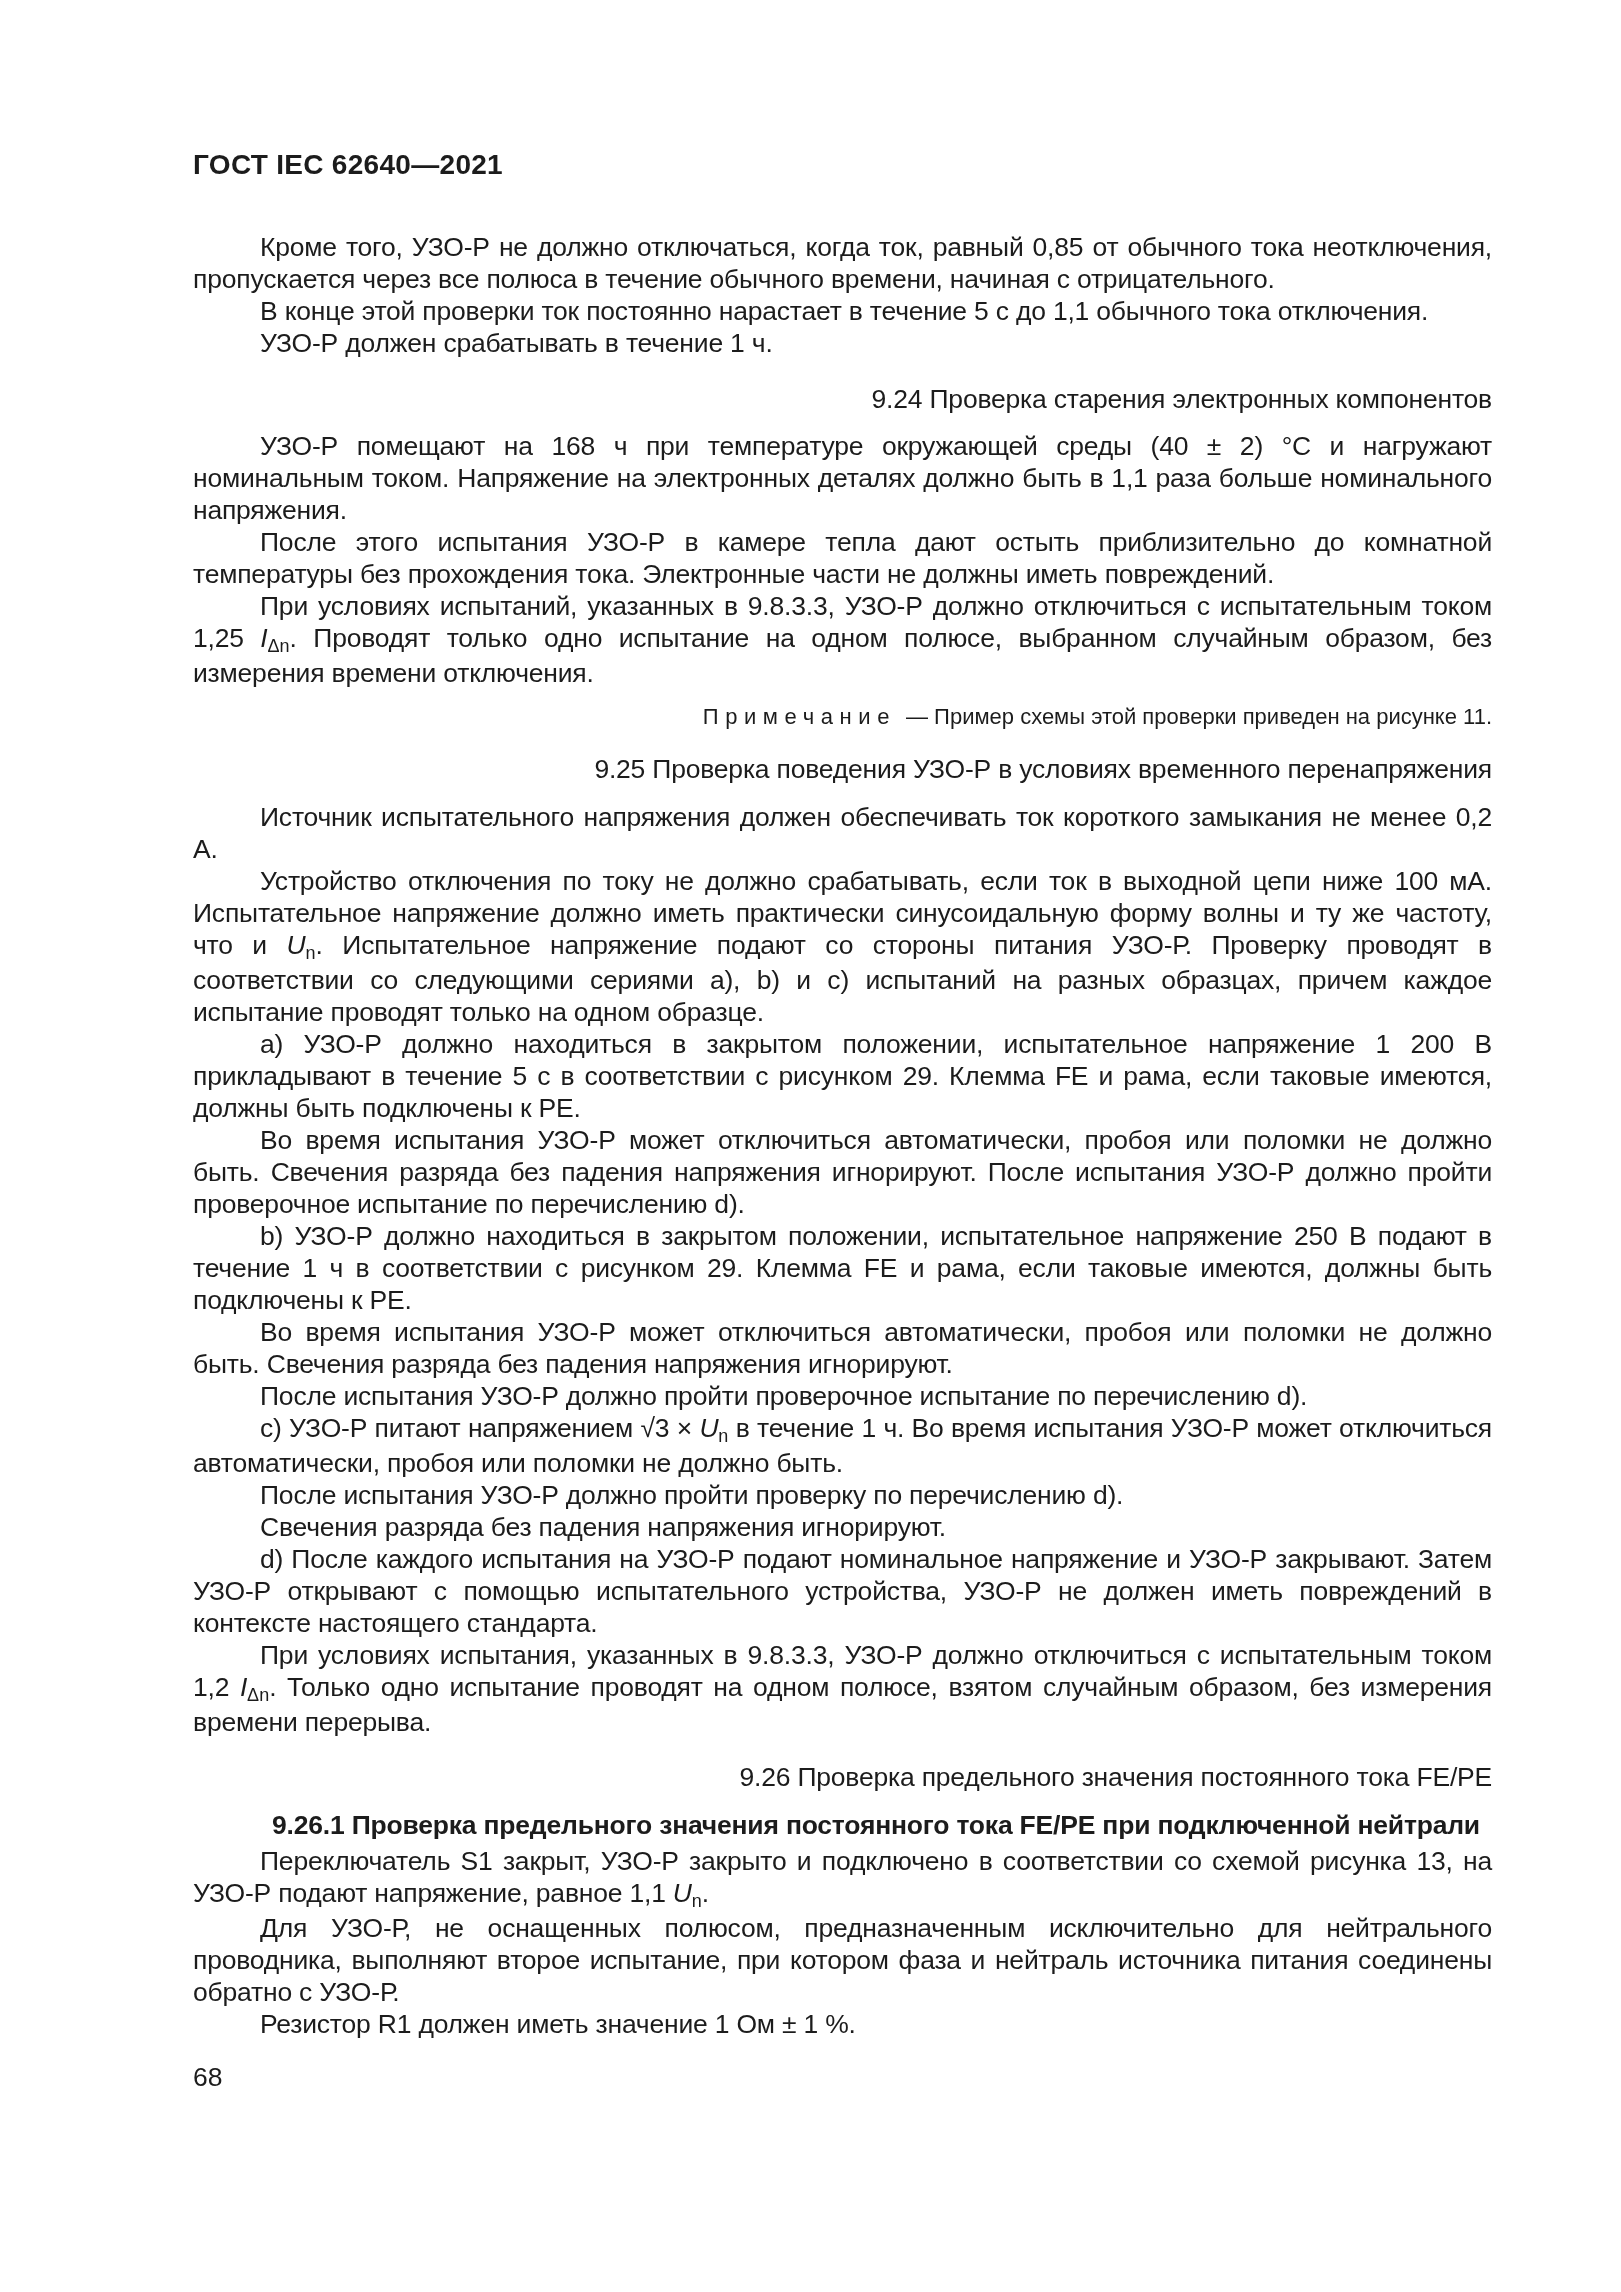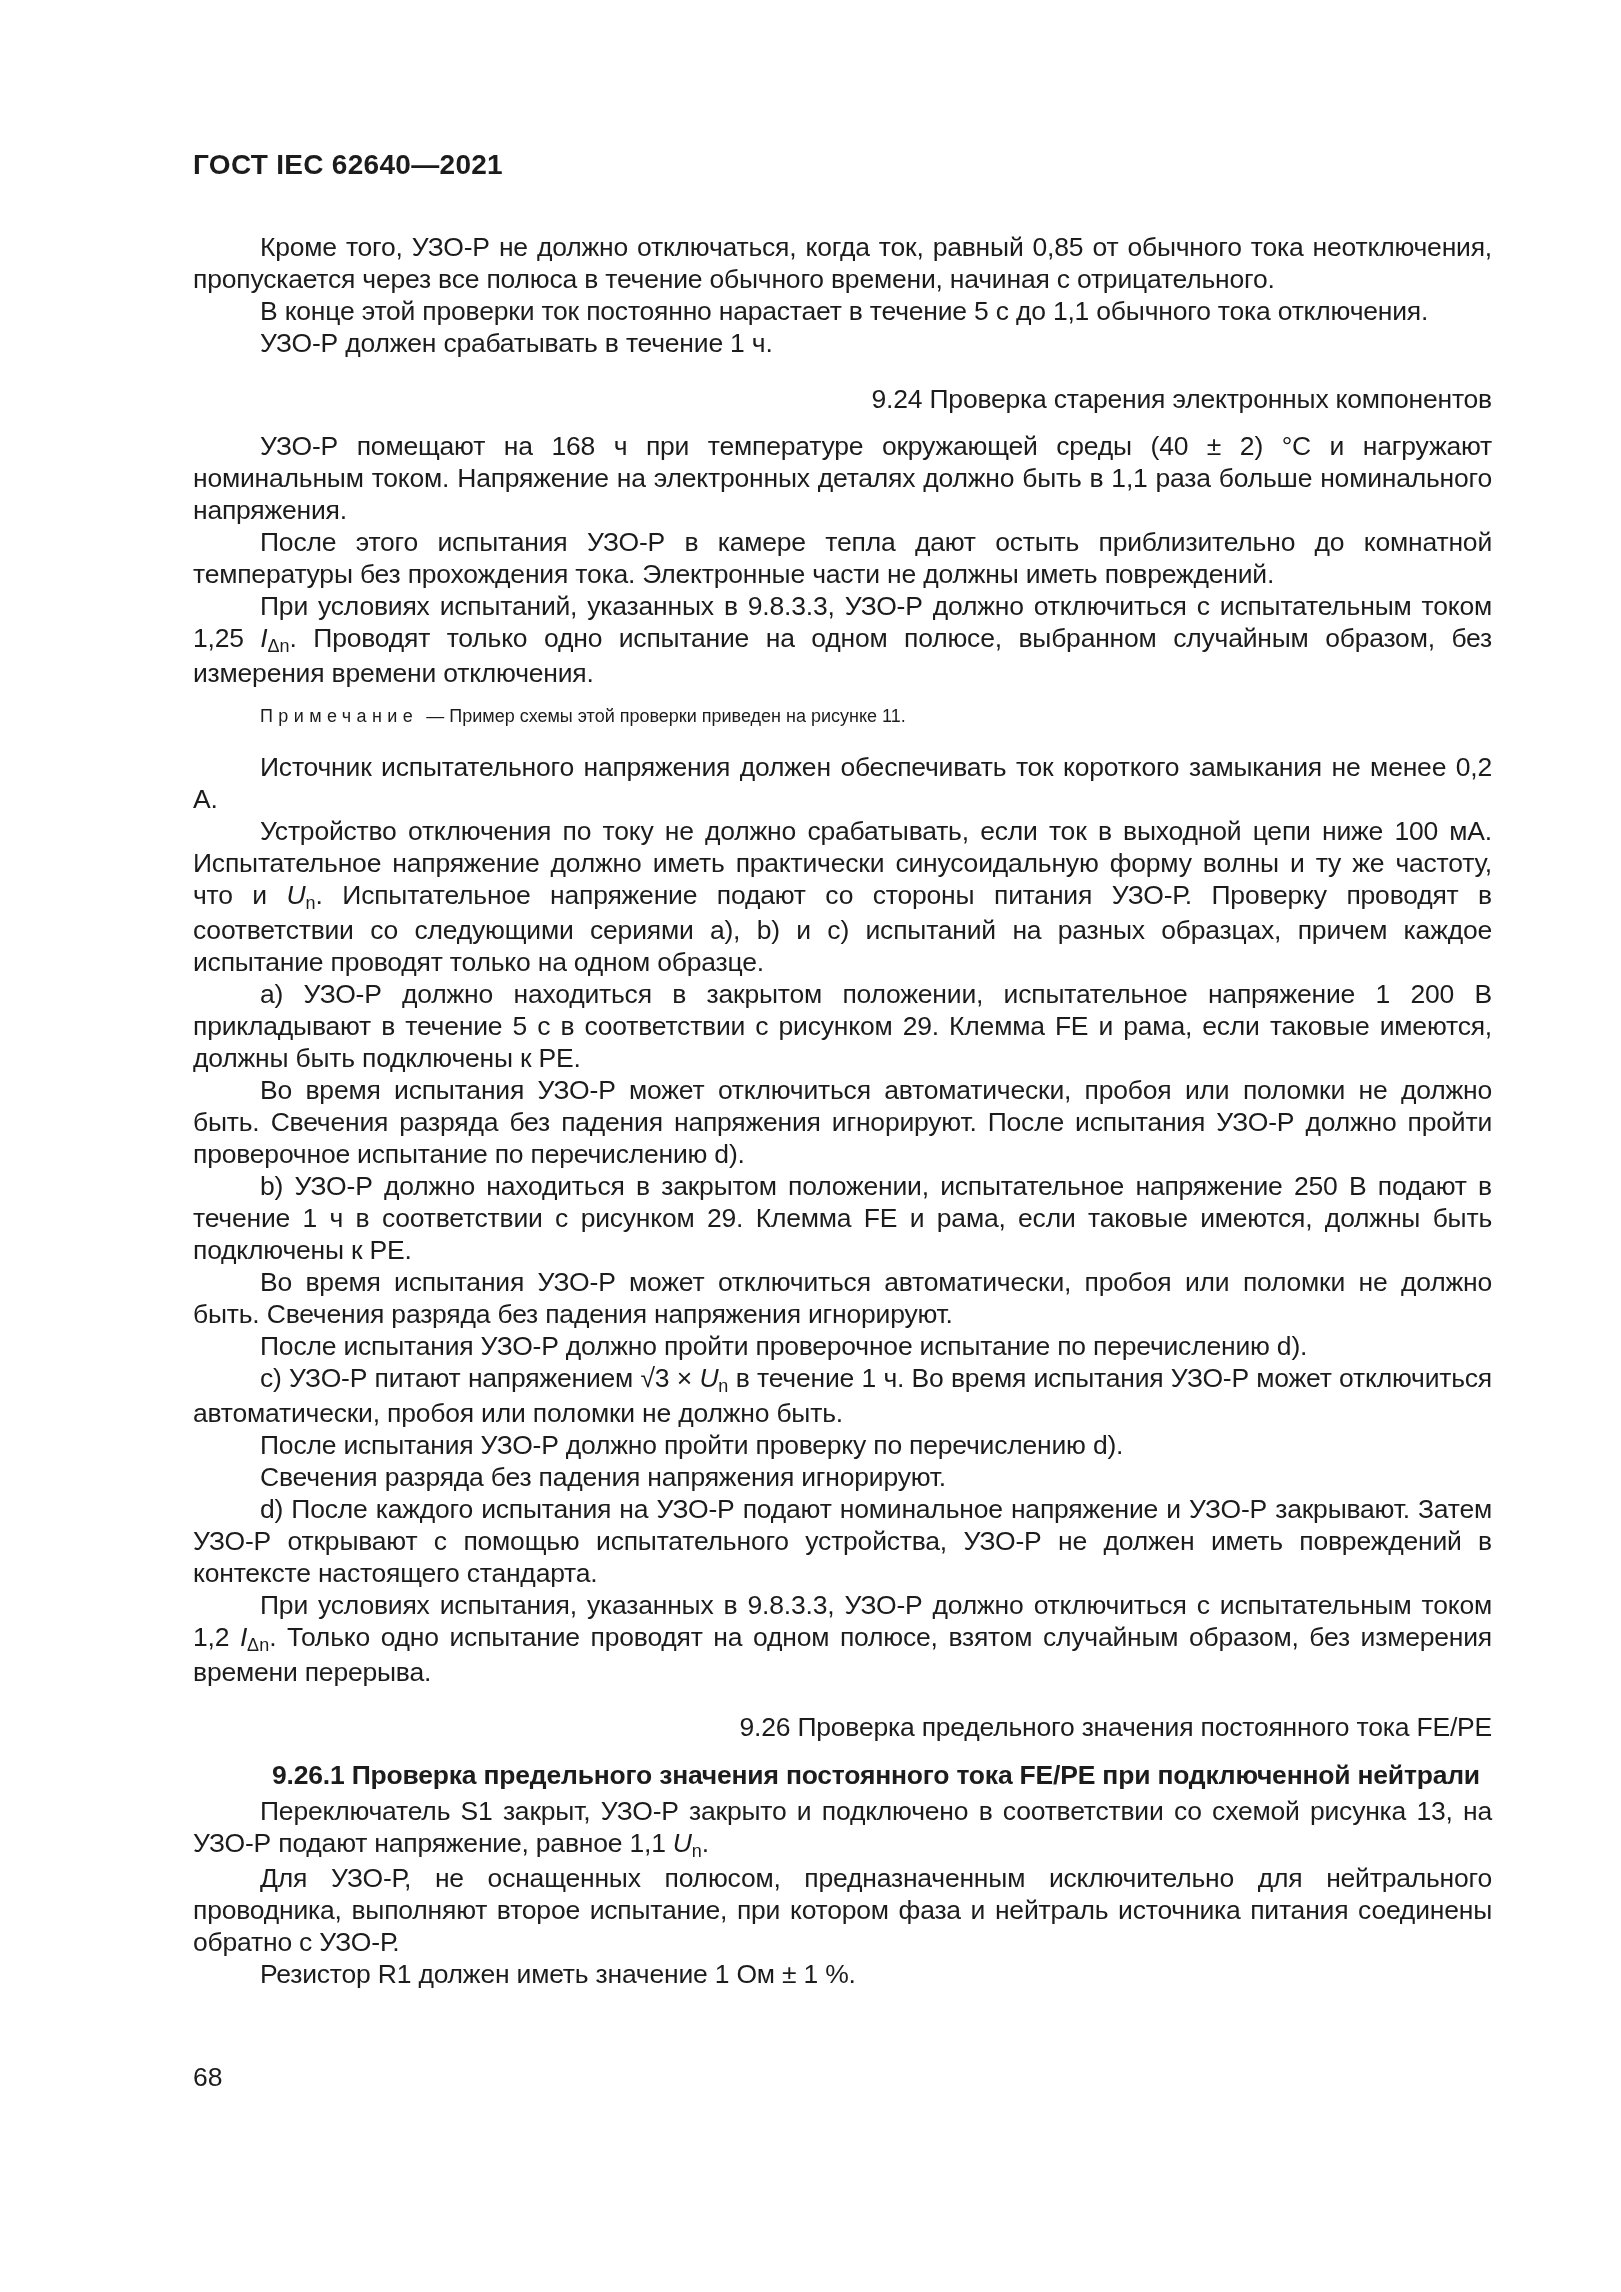--- a/index.html
+++ b/index.html
@@ -43,25 +43,25 @@
     text-align: right;
     margin: 23.5px 0 15.7px 0;
   }
   .docbody .h3 {
     font-weight: bold;
     text-indent: 67px;
     text-align: center;
     margin: 8.8px 0 3.9px 0;
   }
   .docbody .note {
-    font-size: 18px;
+    font-size: 22px;
     line-height: 25.5px;
     letter-spacing: 0;
     text-indent: 67px;
-    text-align: left;
+    text-align: right;
     margin: 14.7px 0 21.6px 0;
   }
   .italic { font-style: italic; }
   .sub {
     font-size: 0.68em;
     position: relative;
     top: 0.28em;
     letter-spacing: 0;
   }
   .spaced-label {
@@ -83,20 +83,21 @@
 
   <div class="docbody">
       <p><span>Кроме того, УЗО-Р не должно отключаться, когда ток, равный 0,85 от обычного тока неотключения, пропускается через все полюса в течение обычного времени, начиная с отрицательного.</span></p>
       <p><span>В конце этой проверки ток постоянно нарастает в течение 5 с до 1,1 обычного тока отключения.</span></p>
       <p><span>УЗО-Р должен срабатывать в течение 1 ч.</span></p>
       <div class="h2"><span>9.24 Проверка старения электронных компонентов</span></div>
       <p><span>УЗО-Р помещают на 168 ч при температуре окружающей среды (40 ± 2) °C и нагружают номинальным током. Напряжение на электронных деталях должно быть в 1,1 раза больше номинального напряжения.</span></p>
       <p><span>После этого испытания УЗО-Р в камере тепла дают остыть приблизительно до комнатной температуры без прохождения тока. Электронные части не должны иметь повреждений.</span></p>
       <p><span>При условиях испытаний, указанных в 9.8.3.3, УЗО-Р должно отключиться с испытательным током 1,25 </span><span class="italic">I</span><span class="sub">Δn</span><span>. Проводят только одно испытание на одном полюсе, выбранном случайным образом, без измерения времени отключения.</span></p>
       <div class="note"><span class="spaced-label">Примечание</span><span>— Пример схемы этой проверки приведен на рисунке 11.</span></div>
+      <div class="h2"><span>9.25 Проверка поведения УЗО-Р в условиях временного перенапряжения</span></div>
       <p><span>Источник испытательного напряжения должен обеспечивать ток короткого замыкания не менее 0,2 А.</span></p>
       <p><span>Устройство отключения по току не должно срабатывать, если ток в выходной цепи ниже 100 мА. Испытательное напряжение должно иметь практически синусоидальную форму волны и ту же частоту, что и </span><span class="italic">U</span><span class="sub">n</span><span>. Испытательное напряжение подают со стороны питания УЗО-Р. Проверку проводят в соответствии со следующими сериями a), b) и c) испытаний на разных образцах, причем каждое испытание проводят только на одном образце.</span></p>
       <p><span>a) УЗО-Р должно находиться в закрытом положении, испытательное напряжение 1 200 В прикладывают в течение 5 с в соответствии с рисунком 29. Клемма FE и рама, если таковые имеются, должны быть подключены к PE.</span></p>
       <p><span>Во время испытания УЗО-Р может отключиться автоматически, пробоя или поломки не должно быть. Свечения разряда без падения напряжения игнорируют. После испытания УЗО-Р должно пройти проверочное испытание по перечислению d).</span></p>
       <p><span>b) УЗО-Р должно находиться в закрытом положении, испытательное напряжение 250 В подают в течение 1 ч в соответствии с рисунком 29. Клемма FE и рама, если таковые имеются, должны быть подключены к PE.</span></p>
       <p><span>Во время испытания УЗО-Р может отключиться автоматически, пробоя или поломки не должно быть. Свечения разряда без падения напряжения игнорируют.</span></p>
       <p><span>После испытания УЗО-Р должно пройти проверочное испытание по перечислению d).</span></p>
       <p><span>c) УЗО-Р питают напряжением √3 × </span><span class="italic">U</span><span class="sub">n</span><span> в течение 1 ч. Во время испытания УЗО-Р может отключиться автоматически, пробоя или поломки не должно быть.</span></p>
       <p><span>После испытания УЗО-Р должно пройти проверку по перечислению d).</span></p>
       <p><span>Свечения разряда без падения напряжения игнорируют.</span></p>

